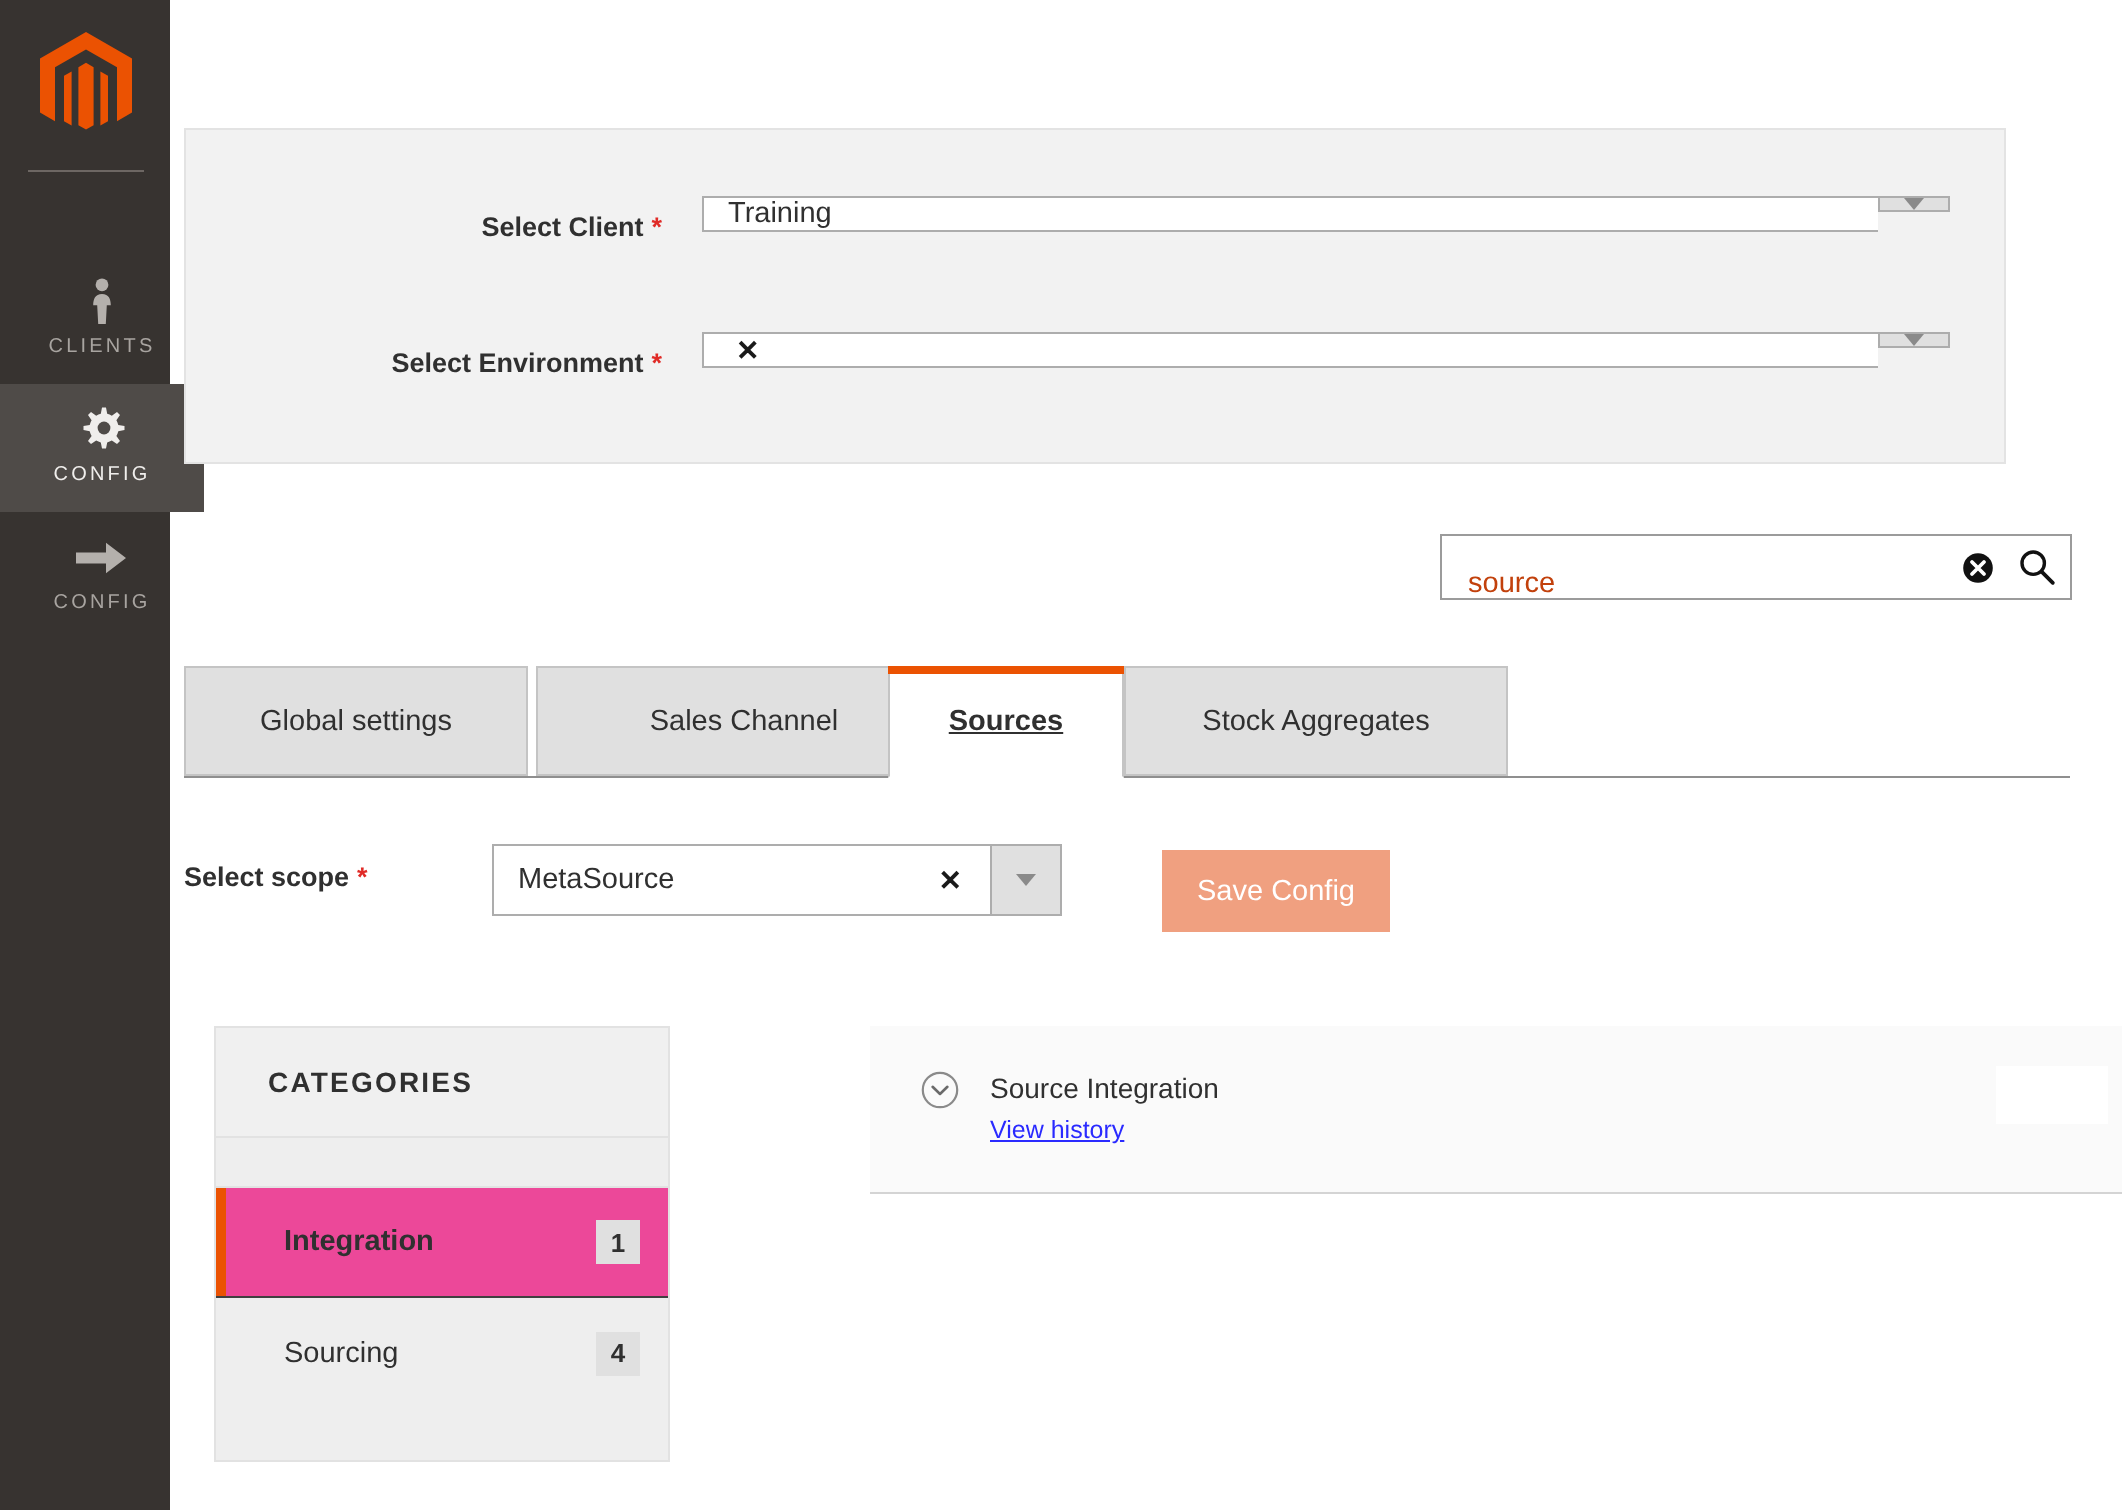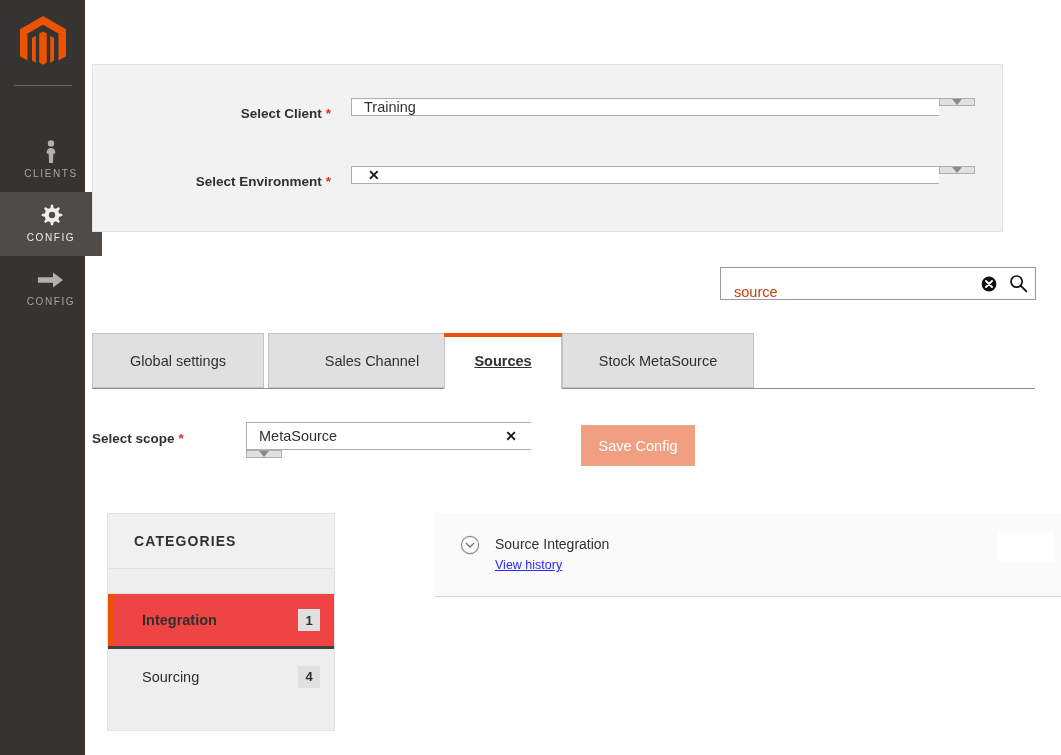--- a/index.html
+++ b/index.html
@@ -139,21 +139,21 @@
   }
 
   
   .scope-row { position: absolute; left: 18px; top: 422px; height: 36px; width: 700px; }
   .scope-label {
     position: absolute; left: 0; top: 9px; width: 96px;
     font-size: 13.5px; font-weight: bold; color: #303030;
   }
   .scope-select {
     position: absolute; left: 154px; top: 0; width: 285px; height: 36px;
-    display: flex; align-items: stretch; flex-direction: column;
+    display: flex; align-items: stretch;
   }
   .btn-save {
     position: absolute; left: 489px; top: 3px;
     width: 114px; height: 41px;
     background: #f0a080; border: none;
     color: #ffffff; font-size: 14.5px;
     font-family: "Liberation Sans", sans-serif;
     cursor: pointer;
   }
 
@@ -172,22 +172,22 @@
     background: #f0f0f0;
   }
   .cat-blank { height: 25px; border-bottom: 1px solid #e2e2e2; background: #eeeeee; }
   .cat-item {
     position: relative; height: 55px;
     display: flex; align-items: center;
     padding-left: 34px; padding-right: 14px;
     font-size: 14.5px; color: #303030; cursor: pointer;
   }
   .cat-item.active {
-    background: #ef4444; font-weight: bold;
-    border-bottom: 3px solid #404040;
+    background: #ec4899; font-weight: bold;
+    border-bottom: 1px solid #404040;
   }
   .cat-item.active::before {
     content: ""; position: absolute; left: 0; top: 0; bottom: 0;
     width: 5px; background: #eb5202;
   }
   .cat-name { flex: 1; }
   .cat-count {
     min-width: 22px; height: 22px; padding: 0 6px;
     background: #e0e0e0; color: #303030;
     font-size: 13px; font-weight: bold;
@@ -318,21 +318,21 @@
       <div class="tab" style="left:0px;width:172px;">
         <span>Global settings</span>
       </div>
       <div class="tab" style="left:176px;width:208px;justify-content:center;">
         <span>Sales Channel</span>
       </div>
       <div class="tab active" style="left:352px;width:118px;text-decoration:underline;">
         <span>Sources</span>
       </div>
       <div class="tab" style="left:470px;width:192px;">
-        <span>Stock MetaSource</span>
+        <span>Stock Aggregates</span>
       </div>
     </div>
 
     <div class="scope-row">
       <div class="scope-label">
         <span>Select scope</span><span class="req">*</span>
       </div>
       <div class="scope-select">
         <div class="select2-text">
           <span class="select2-val">MetaSource</span>

